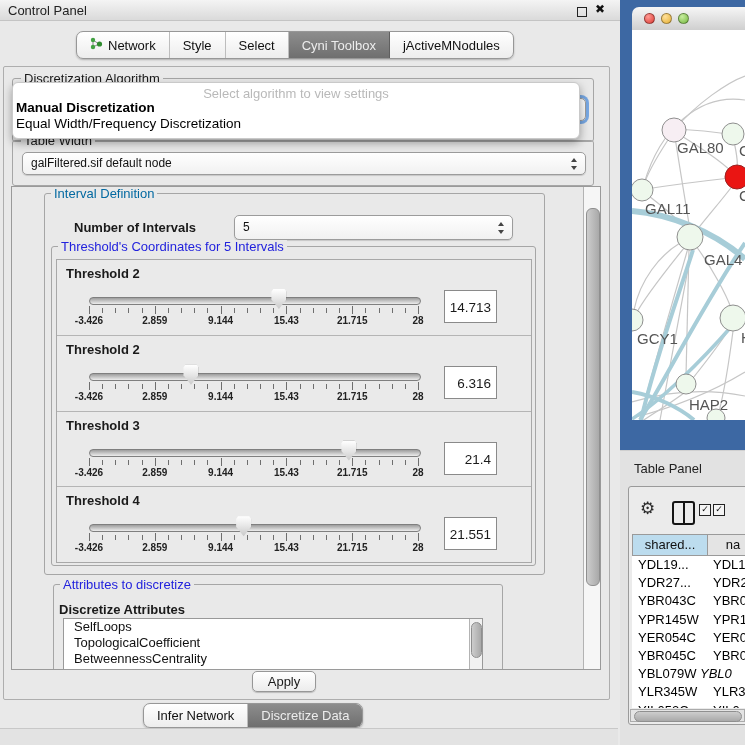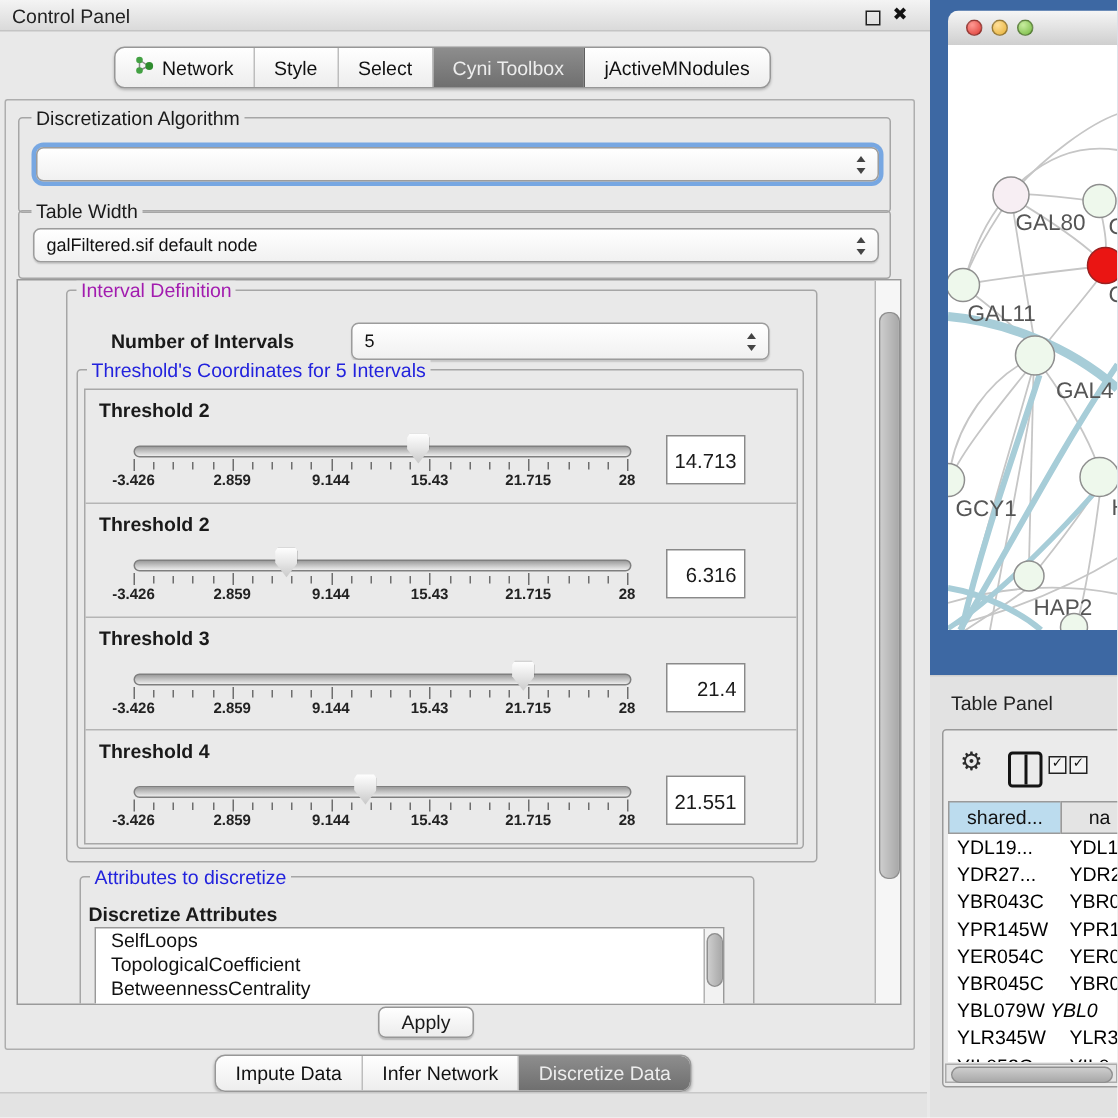--- a/index.html
+++ b/index.html
@@ -22,21 +22,21 @@
     border-right:1px solid #bdbdbd;white-space:nowrap;}
   .seg:last-child{border-right:none;}
   .seg.selected{background:linear-gradient(#8d8d8d,#6f6f6f);color:#ededed;border-right-color:#5f5f5f;}
   .top-tabs{left:76px;top:31px;height:26px;}
   .bottom-tabs{left:143px;top:703px;height:23px;}
 
   
   .content-frame{left:3px;top:66px;width:605px;height:632px;border:1px solid #aeaeae;border-radius:2px;}
   .groupbox{border:1px solid #a6a6a6;border-radius:3px;}
   .legend{position:absolute;padding:0 3px;background:#e9e9e9;font-size:13px;line-height:13px;}
-  .legend.green{color:#a21caf;}
+  .legend.green{color:#0369a1;}
   .legend.blue{color:#2222dd;}
 
   
   .combo{border:1px solid #9c9c9c;border-radius:5px;background:linear-gradient(#ffffff,#f1f1f1);
     box-shadow:0 1px 1px rgba(0,0,0,.15);}
   .combo .val{position:absolute;left:8px;top:0;line-height:21px;font-size:12px;color:#111;}
   .spinner{position:absolute;right:7px;top:50%;transform:translateY(-50%);width:7px;height:12px;}
   .spinner .up{position:absolute;left:0;top:0;width:0;height:0;border-left:3.5px solid transparent;
     border-right:3.5px solid transparent;border-bottom:4.5px solid #444;}
   .spinner .dn{position:absolute;left:0;bottom:0;width:0;height:0;border-left:3.5px solid transparent;
@@ -157,20 +157,27 @@
     <div class="legend" style="left:8px;top:-7px;">Table Width</div>
   </div>
   <div class="abs combo" style="left:22px;top:152px;width:562px;height:21px;">
     <span class="val">galFiltered.sif default node</span>
     <span class="spinner">
         <span class="up"></span>
         <span class="dn"></span>
       </span>
   </div>
 
+  <div class="abs popup">
+    <div class="popup-hint">Select algorithm to view settings</div>
+    <div id="popup-items">
+        <div class="popup-item bold" style="top: 17px;">Manual Discretization</div>
+        <div class="popup-item" style="top: 33px;">Equal Width/Frequency Discretization</div>
+      </div>
+  </div>
 
   <div class="abs scrollpane">
 
     <div class="abs groupbox" style="left:32px;top:6px;width:499px;height:380px;">
       <div class="legend green" style="left:6px;top:-7px;">Interval Definition</div>
     </div>
 
     <div class="abs" style="left:62px;top:33px;font-weight:bold;">Number of Intervals</div>
     <div class="abs combo" style="left:222px;top:28px;width:277px;height:23px;">
       <span class="val" style="line-height:23px;">5</span>
@@ -353,23 +360,20 @@
 
     <div class="abs vsb-track" style="left:571px;top:0;width:17px;height:482px;">
       <div class="abs sb-thumb" style="left:2px;top:21px;width:12px;height:376px;"></div>
     </div>
   </div>
 
   <div class="abs push-btn" style="left:252px;top:671px;width:62px;height:19px;line-height:19px;">Apply</div>
 
   <div class="abs seg-bar bottom-tabs" id="bottom-tabs">
       <div class="seg">
-        <span>Impute Data</span>
-      </div>
-      <div class="seg">
         <span>Infer Network</span>
       </div>
       <div class="seg selected">
         <span>Discretize Data</span>
       </div>
     </div>
   <div class="abs" style="left:0;top:728px;width:618px;height:17px;background:#e3e3e3;border-top:1px solid #c8c8c8;"></div>
 
   <div class="abs net-frame" id="net-frame"></div>
   <div class="abs net-titlebar">

